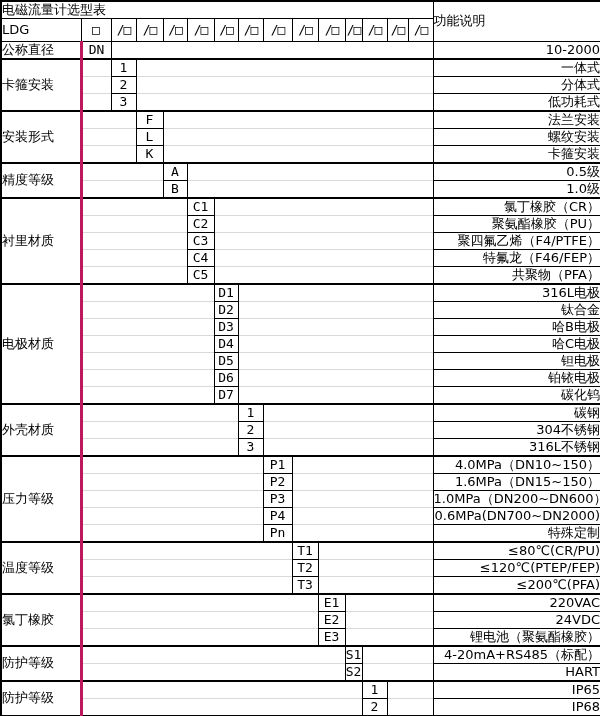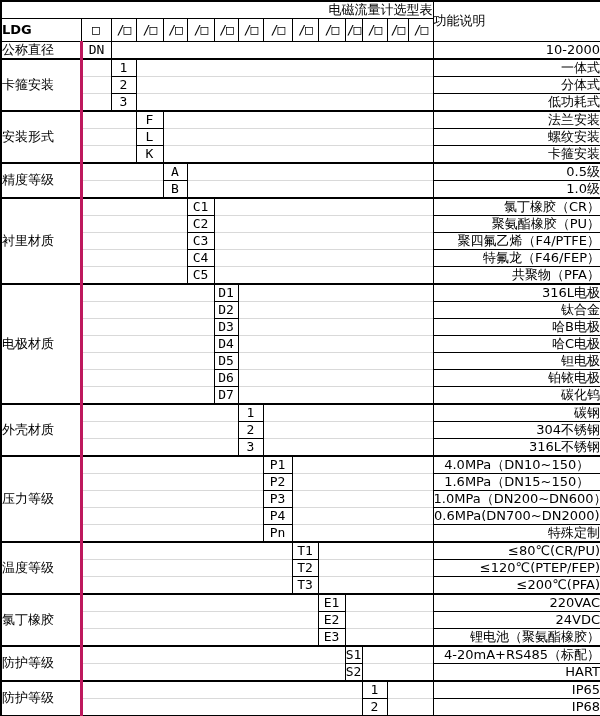--- a/index.html
+++ b/index.html
@@ -14,42 +14,42 @@
   }
   #sel td {
     padding: 0;
     height: 16px;
     font-size: 13px;
     line-height: 1.1;
     overflow: hidden;
     white-space: nowrap;
     vertical-align: middle;
   }
-  .title-cell { height: 13px; text-align: right; font-size: 14px; }
+  .title-cell { height: 13px; text-align: left; font-size: 14px; }
   .funchead   { border-left: 1px solid #000; text-align: left; font-size: 13px; }
   tr.bt1 > td { border-top: 1px solid #000; }
   tr.gs  > td { border-top: 2px solid #000; }
-  .ldg-label  { padding-left: 6px; font-size: 13px; font-weight: bold; }
+  .ldg-label  { padding-left: 6px; font-size: 13px; }
   .codebox, .slot, .code {
     border: 1px solid #000;
     text-align: center;
     font-family: "DejaVu Sans Mono", "DejaVu Sans", monospace;
   }
   .codebox { font-size: 12px; }
   .slot    { font-size: 11px; letter-spacing: -1px; }
   .code    { font-size: 12px; }
   .label-cell { border-right: 3px solid #be185d; padding-left: 3px; font-size: 13px; }
   .spacer { border-top: 1px solid #d9d9d9; }
   .desc {
     border-left: 1px solid #000;
     border-top: 1px solid #000;
     text-align: right;
     font-size: 12px;
   }
-  .desc.left { text-align: center; padding-left: 2px; }
+  .desc.left { text-align: right; padding-left: 2px; }
 </style>
 </head>
 <body>
 
 <table id="sel">
   <colgroup id="cols">
       <col style="width: 80px;">
       <col style="width: 30px;">
       <col style="width: 25px;">
       <col style="width: 27px;">

